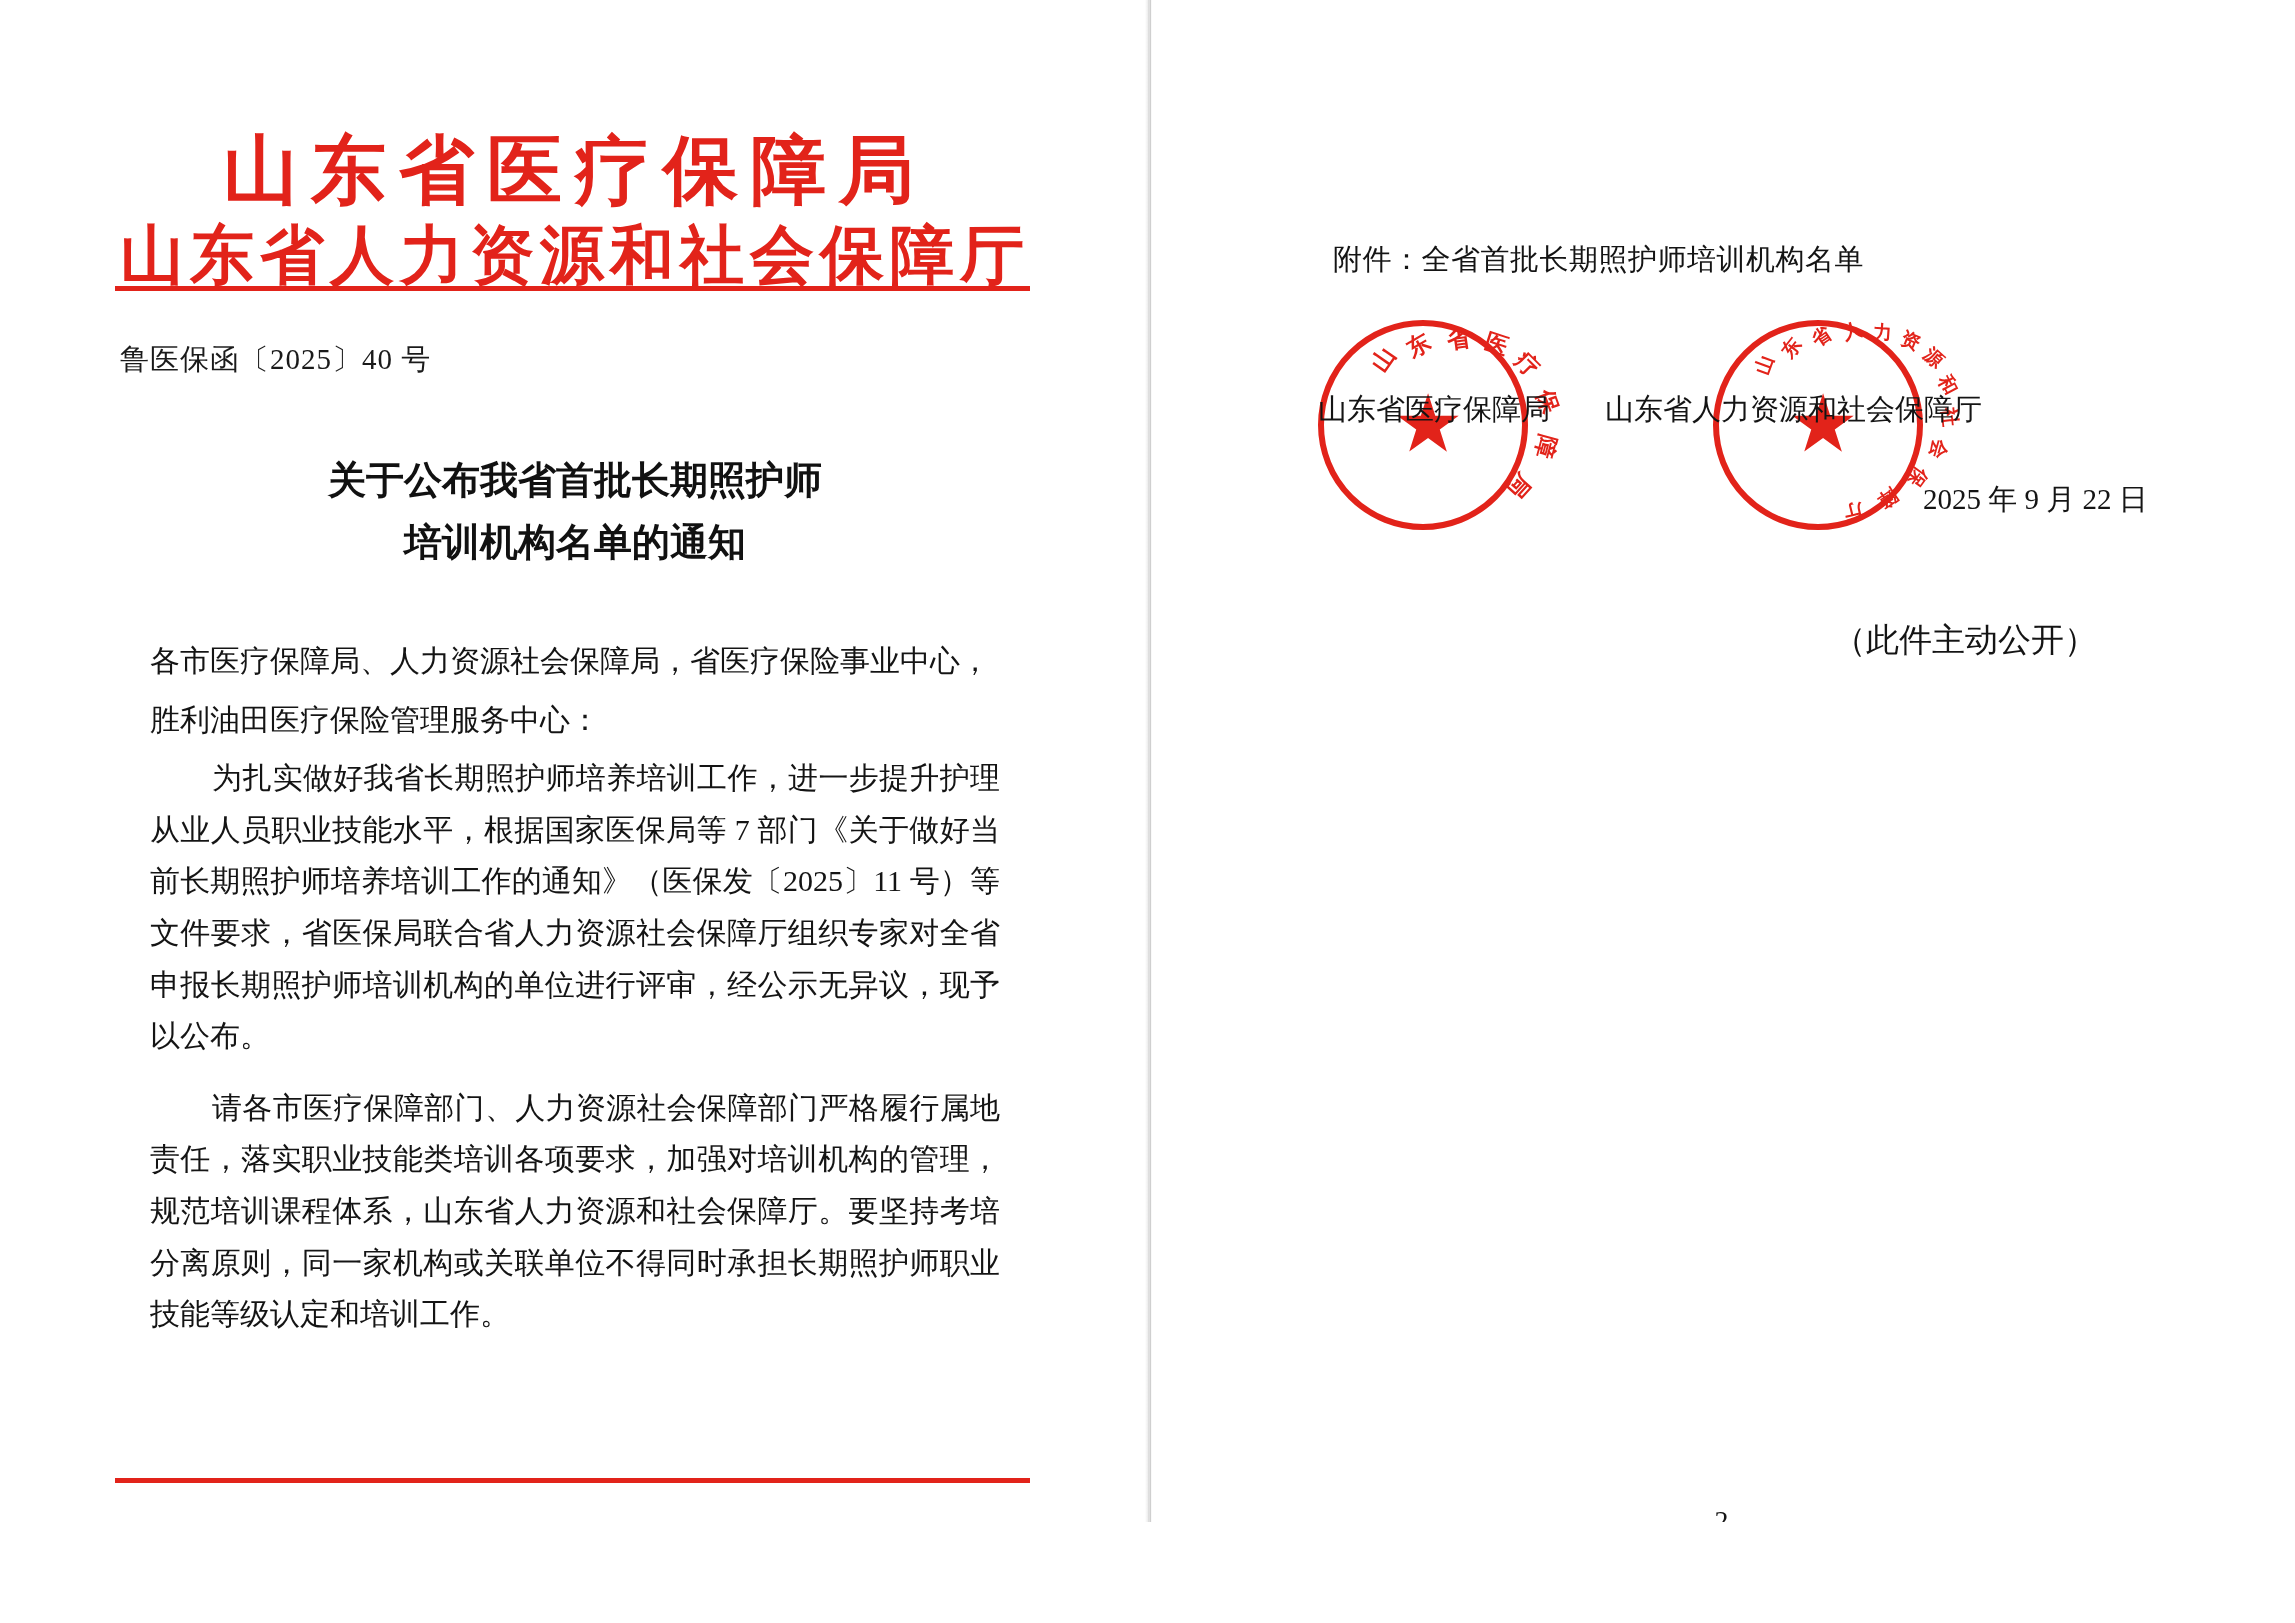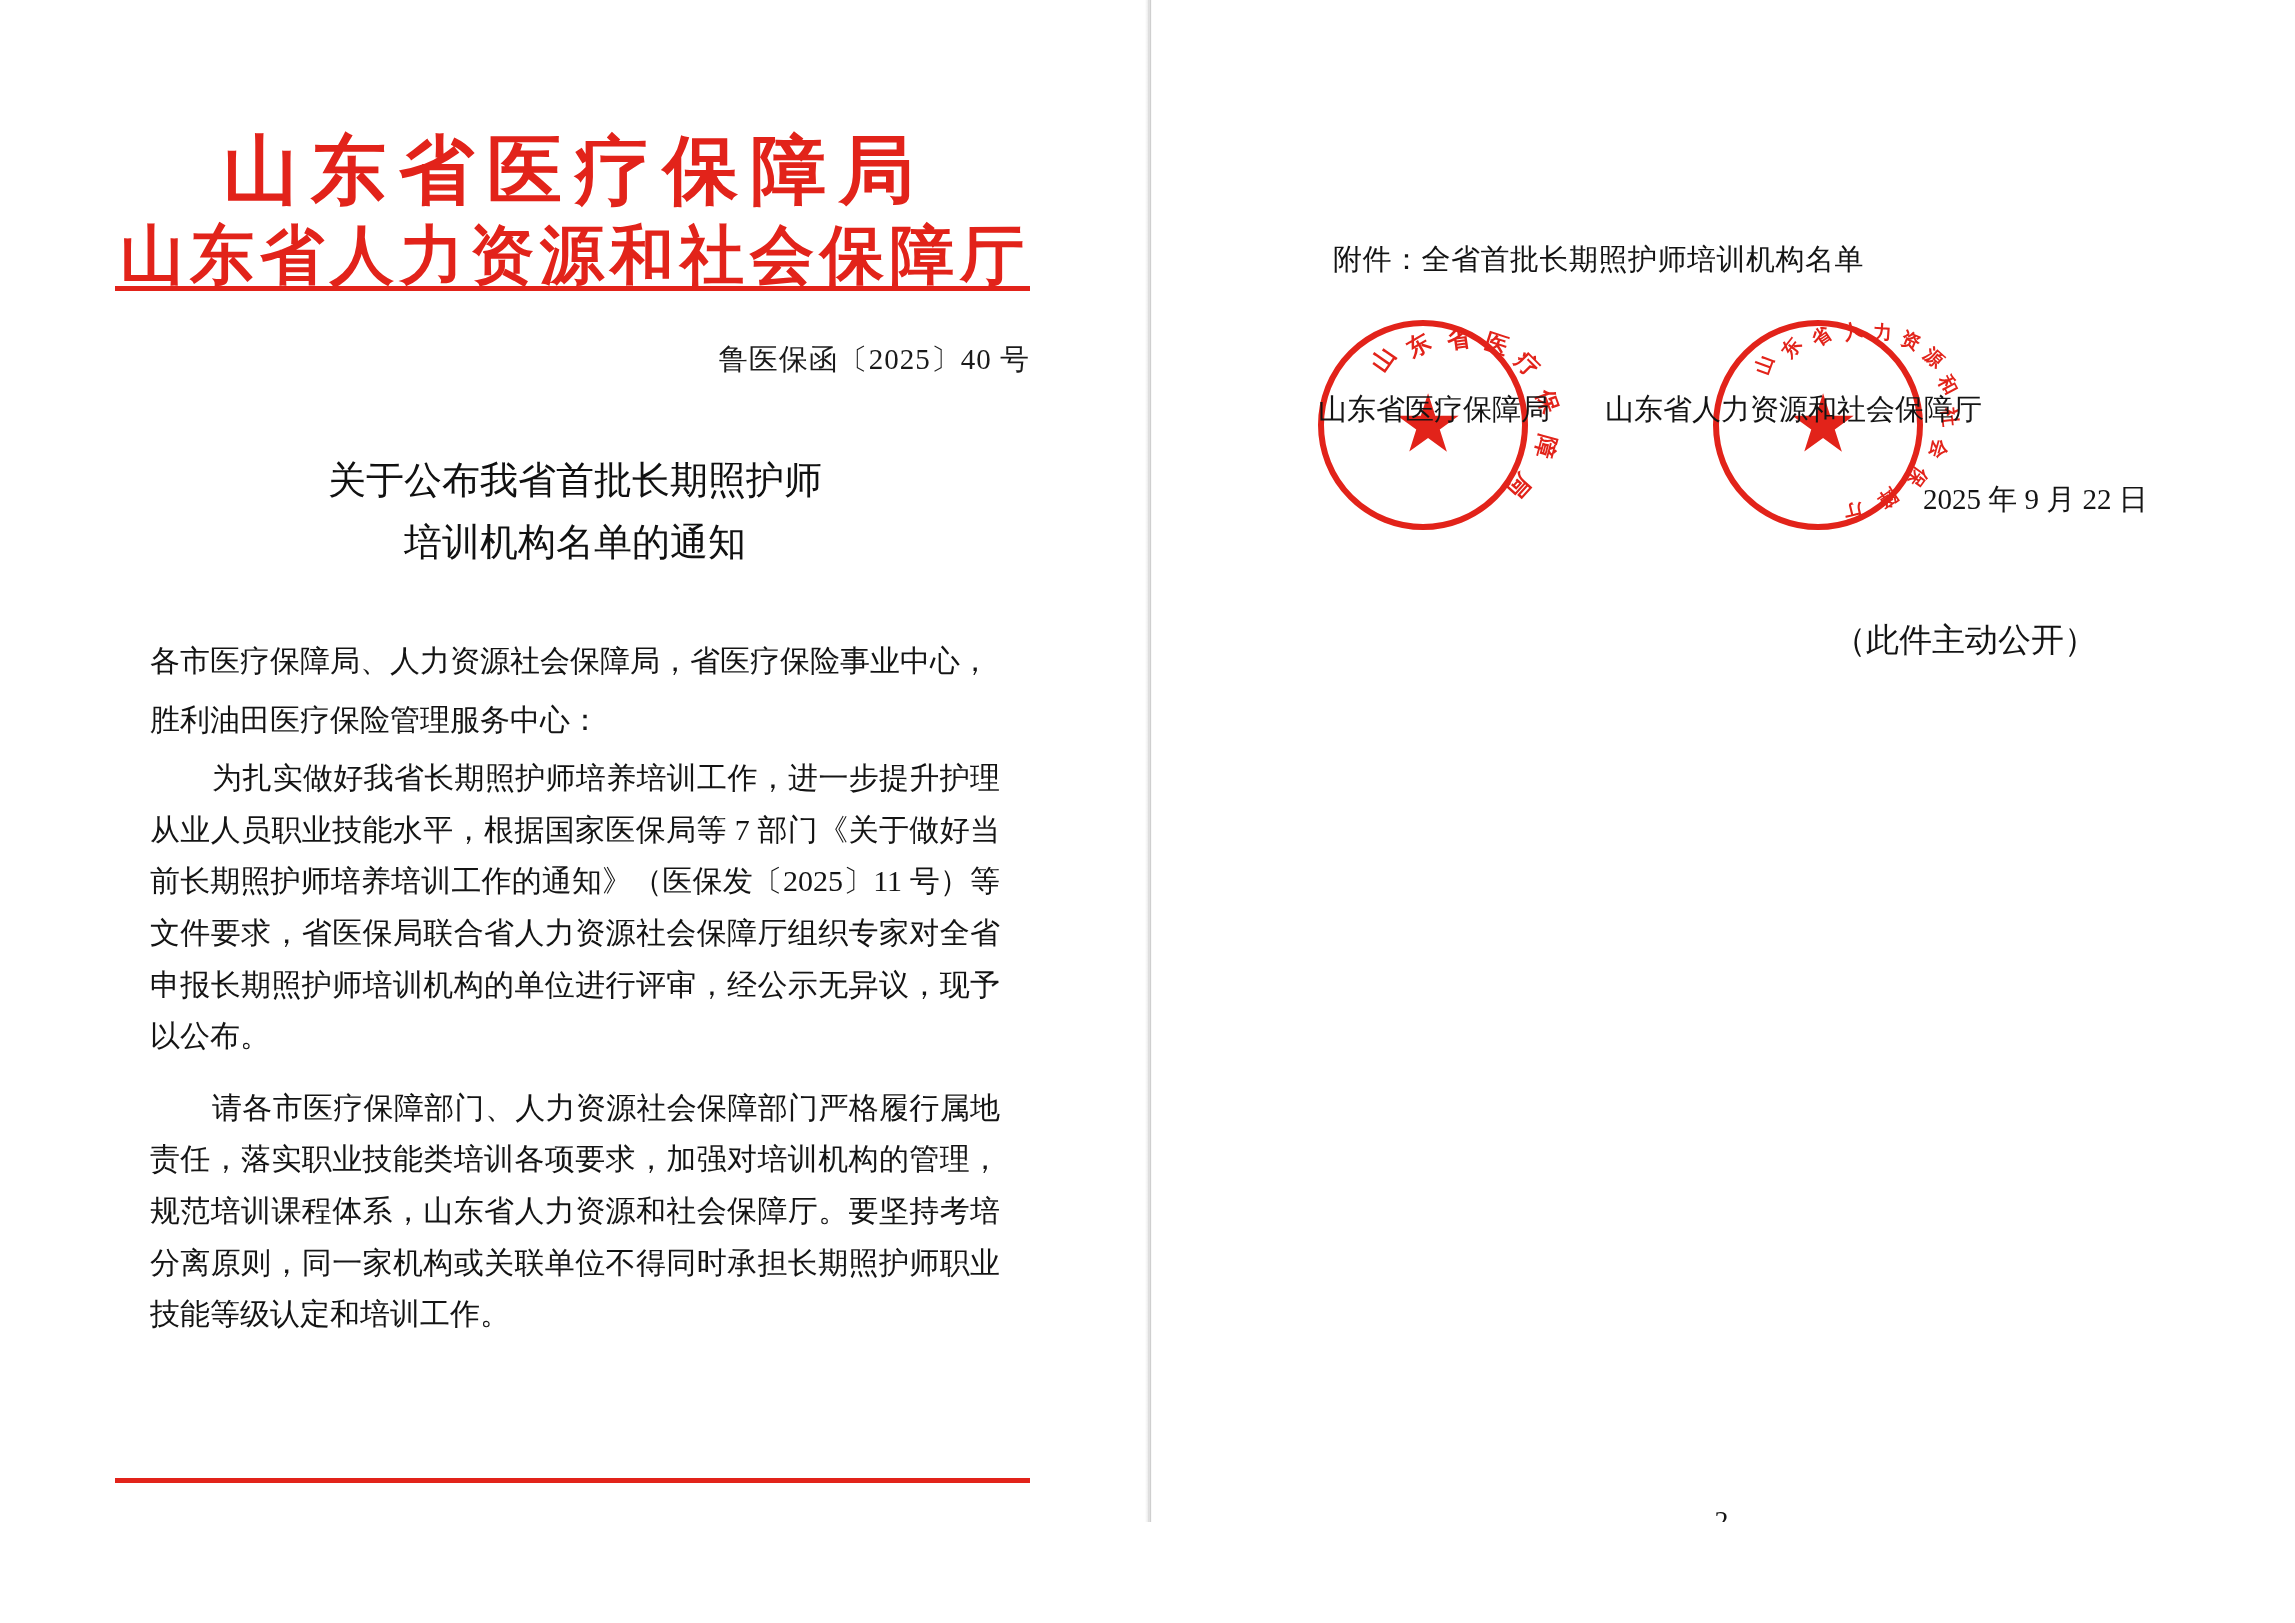--- a/index.html
+++ b/index.html
@@ -76,33 +76,33 @@
     height: 4.5px;
     background: #e2231a;
   }
   .red-rule.top { top: 286px; }
 
   .doc-number {
     position: absolute;
     top: 340px;
     left: 120px;
     width: 910px;
-    text-align: right;
+    text-align: left;
     font-size: 29px;
     letter-spacing: 1px;
     color: #1a1a1a;
   }
 
   .doc-title {
     position: absolute;
     top: 450px;
     left: 120px;
     width: 910px;
     text-align: center;
-    font-weight: 400;
+    font-weight: 700;
     font-size: 38px;
     line-height: 1.62;
     color: #111;
   }
 
   .body-block {
     position: absolute;
     top: 635px;
     left: 150px;
     width: 850px;

